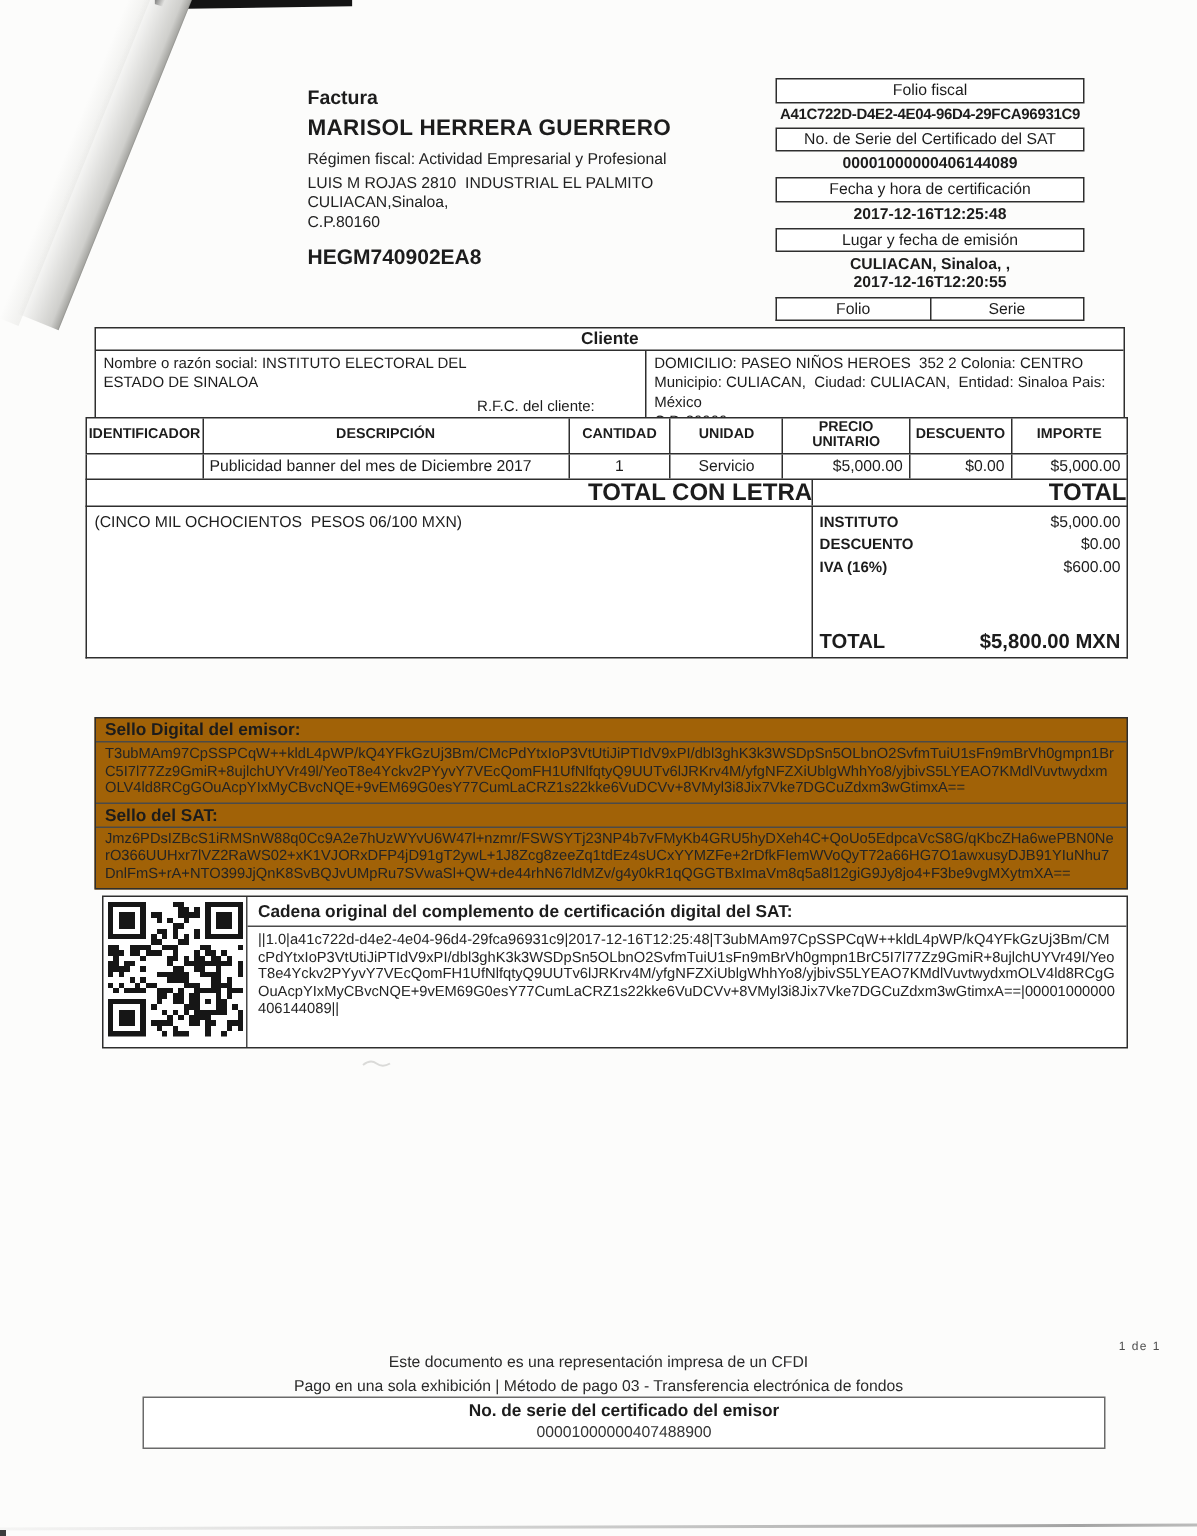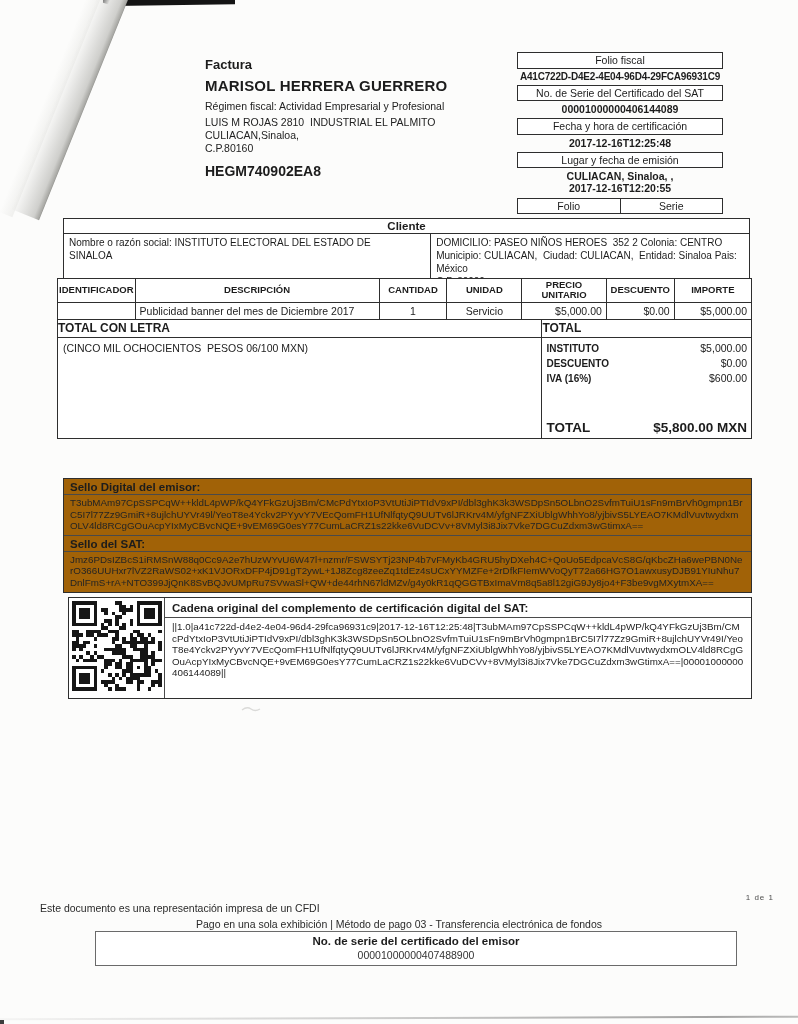--- a/index.html
+++ b/index.html
@@ -32,37 +32,37 @@
   .fval-2l{font-weight:bold;margin:2px 0 3px;line-height:1.15;}
   .fs-row{display:flex;}
   .fs-row .fbox{flex:1;}
   .fs-row .fbox:first-child{border-right:none;}
   .fs-vals{display:flex;}
   .fs-vals div{flex:1;font-weight:bold;margin-top:2px;}
   
   .client{position:absolute;left:63px;top:218px;width:685px;border:1.2px solid #2e2e2e;background:#fff;font-size:10px;}
   .c-title{text-align:center;font-weight:bold;font-size:11.5px;border-bottom:1.2px solid #2e2e2e;padding:1px 0;}
   .c-body{display:flex;min-height:46px;}
-  .c-left{width:52%;border-right:1.2px solid #2e2e2e;padding:2px 5px 1px;display:flex;flex-direction:column;}
+  .c-left{width:52%;border-right:1.2px solid #2e2e2e;padding:2px 5px 1px;display:flex;}
   .c-right{flex:1;padding:2px 5px 1px;line-height:1.3;}
   .c-name{max-width:338px;line-height:1.3;}
   .c-rfc{margin-top:auto;padding-top:5px;}
   
   .items{position:absolute;left:57px;top:278px;width:695px;background:#fff;font-size:10.5px;}
   .t-head{display:flex;border:1.2px solid #2e2e2e;font-weight:bold;font-size:9.5px;text-align:center;}
   .t-head > div{border-right:1.2px solid #2e2e2e;display:flex;align-items:center;justify-content:center;
         min-height:22px;line-height:1.1;padding:1px 2px;box-sizing:border-box;}
   .t-head > div:last-child{border-right:none;}
   .t-row{display:flex;border:1.2px solid #2e2e2e;border-top:none;height:16px;line-height:16px;}
   .t-row > div{border-right:1.2px solid #2e2e2e;box-sizing:border-box;overflow:hidden;}
   .t-row > div:last-child{border-right:none;}
   .cw0{width:11.2%;} .cw1{width:35.2%;} .cw2{width:9.8%;} .cw3{width:10.8%;}
   .cw4{width:12.2%;} .cw5{width:9.8%;} .cw6{width:11%;flex:1;}
   .al{text-align:left;padding:0 4px;} .ac{text-align:center;} .ar{text-align:right;padding:0 4px;}
-  .t-letra{display:flex;border:1.2px solid #2e2e2e;border-top:none;height:17px;line-height:17px;font-weight:bold;font-size:12px;text-align:left;}
+  .t-letra{display:flex;border:1.2px solid #2e2e2e;border-top:none;height:17px;line-height:17px;font-weight:bold;font-size:16px;text-align:right;}
   .tl-left{width:69.9%;border-right:1.2px solid #2e2e2e;box-sizing:border-box;}
   .tl-right{flex:1;}
   .t-body{display:flex;border:1.2px solid #2e2e2e;border-top:none;height:100px;}
   .tb-left{width:69.9%;border-right:1.2px solid #2e2e2e;box-sizing:border-box;padding:4px 5px;font-size:10.5px;}
   .tb-right{flex:1;display:flex;flex-direction:column;padding:3px 4px 2px;}
   .sum-row{display:flex;justify-content:space-between;line-height:15px;}
   .sum-row .lab{font-weight:bold;font-size:10px;}
   .sum-row .val{font-size:10.5px;}
   .sum-total{display:flex;justify-content:space-between;margin-top:auto;font-weight:bold;font-size:13.5px;line-height:16px;}
   
@@ -71,21 +71,21 @@
   .s-text{font-size:9.8px;line-height:11.6px;padding:2px 6px 3px;word-break:break-all;color:#242424;}
   .s-div{border-bottom:1px solid #4a4a4a;}
   
   .cadena{position:absolute;left:68px;top:597px;width:682px;min-height:100px;border:1.2px solid #2e2e2e;background:#fff;display:flex;}
   .qr-cell{width:96px;border-right:1px solid #4a4a4a;display:flex;justify-content:center;padding-top:3px;box-sizing:border-box;}
   .cad-right{flex:1;min-width:0;}
   .cad-title{font-weight:bold;font-size:11.5px;padding:4px 7px 3px;border-bottom:1px solid #4a4a4a;}
   .cad-text{font-size:9.8px;line-height:11.6px;padding:3px 7px 4px;word-break:break-all;color:#242424;}
   
   .page-ind{position:absolute;right:24px;top:893px;font-size:8px;color:#4d4d4d;letter-spacing:1px;}
-  .foot1{position:absolute;left:0;right:0;top:902px;text-align:left;font-size:10.5px;color:#2a2a2a;margin-left:40px;}
+  .foot1{position:absolute;left:0;right:0;top:902px;text-align:center;font-size:10.5px;color:#2a2a2a;}
   .foot2{position:absolute;left:0;right:0;top:918px;text-align:center;font-size:10.5px;color:#2a2a2a;}
   .cert-box{position:absolute;left:95px;top:931px;width:640px;border:1px solid #6a6a6a;background:#fff;text-align:center;padding:3px 0 4px;}
   .cert-lab{font-weight:bold;font-size:11.5px;}
   .cert-val{font-size:10.5px;margin-top:2px;color:#333;}
 </style>
 </head>
 <body>
 
 <div class="page">
 

